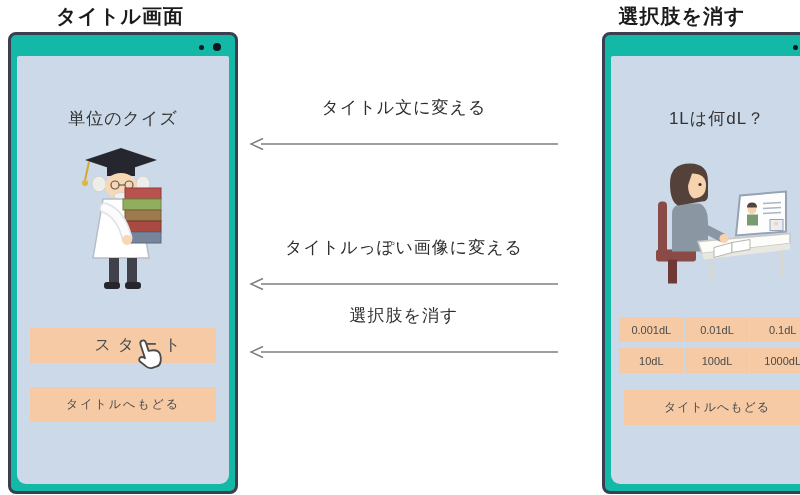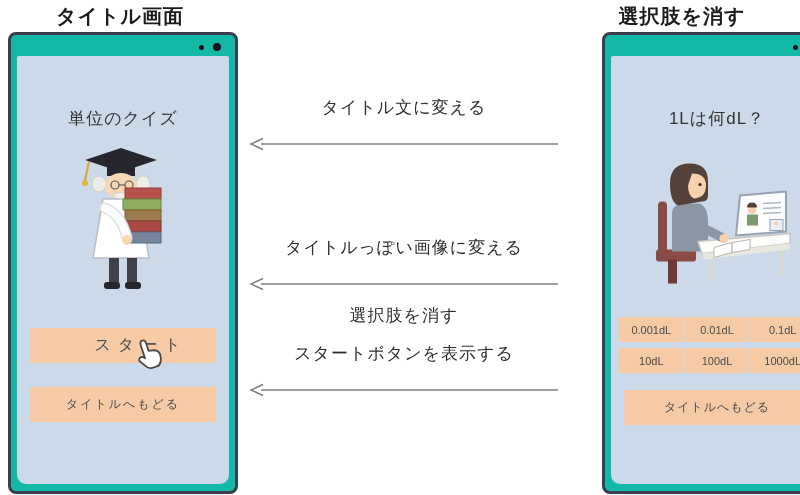--- a/index.html
+++ b/index.html
@@ -184,20 +184,19 @@
   <div class="annotation" id="anno-2">
     <div class="anno-text">タイトルっぽい画像に変える</div>
     <svg class="anno-arrow" viewBox="0 0 312 14">
       <line x1="13" y1="7" x2="310" y2="7" stroke="#7f7f7f" stroke-width="1.5"></line>
       <polyline points="15,1.5 3,7 15,12.5" fill="none" stroke="#7f7f7f" stroke-width="1.5"></polyline>
     </svg>
   </div>
 
   <div class="annotation" id="anno-3">
     <div class="anno-text">選択肢を消す</div>
-    <div class="anno-text">スタートボタンを表示する</div>
     <svg class="anno-arrow" viewBox="0 0 312 14">
       <line x1="13" y1="7" x2="310" y2="7" stroke="#7f7f7f" stroke-width="1.5"></line>
       <polyline points="15,1.5 3,7 15,12.5" fill="none" stroke="#7f7f7f" stroke-width="1.5"></polyline>
     </svg>
   </div>
 
 </div>
 
 </body></html>

